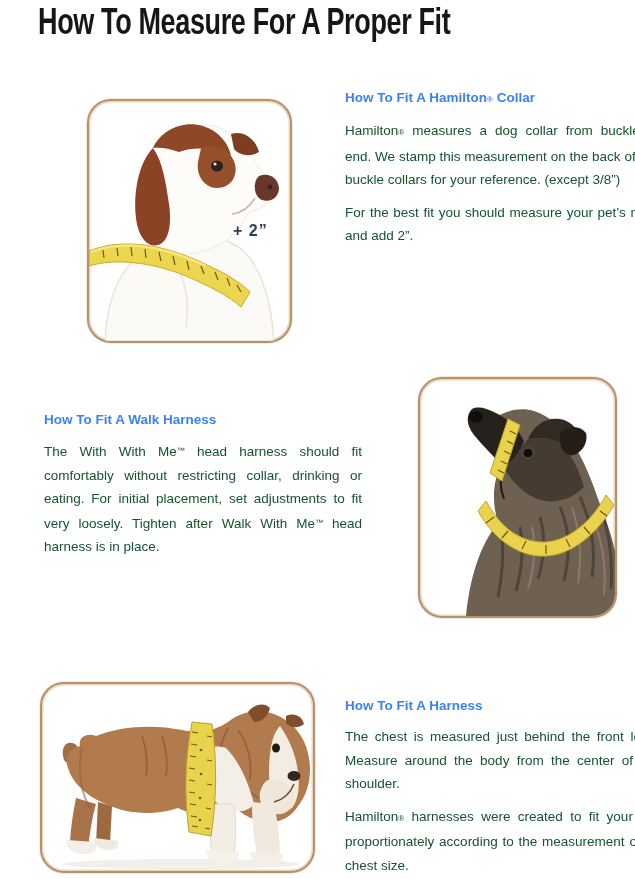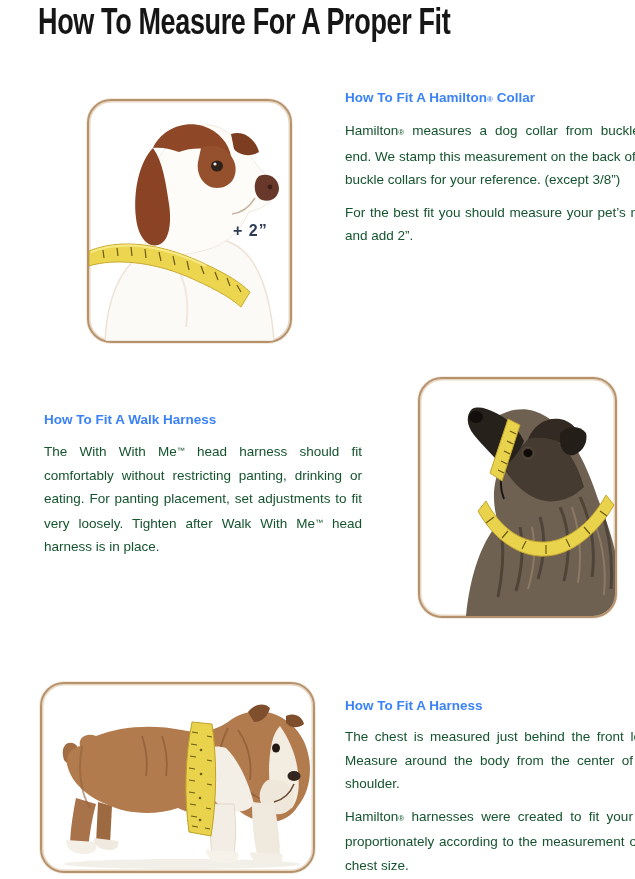--- a/index.html
+++ b/index.html
@@ -108,21 +108,21 @@
 
       <g>
         <path d="M66,122 C80,148 100,164 126,163 C150,161 172,142 186,116 L194,126 C178,154 152,176 126,177 C98,179 72,158 58,132 Z" fill="#e9d24c" stroke="#c3a52e" stroke-width="1"></path>
         <path d="M74,138 l-8,6 M88,152 l-6,7 M106,162 l-4,8 M126,166 l0,9 M146,160 l4,8 M164,148 l6,7 M180,132 l7,5" stroke="#6c5a13" stroke-width="1.2"></path>
       </g>
     </svg>
   </div>
 
   <div class="sec" id="sec-headharness">
     <h2>How To Fit A Walk Harness</h2>
-    <p><span>The With With Me</span><span class="tm">™</span><span> head harness should fit comfortably without restricting panting, drinking or eating. For panting placement, set adjustments to fit very loosely. Tighten after Walk With Me</span><span class="tm">™</span><span> head harness is in place.</span></p>
+    <p><span>The With With Me</span><span class="tm">™</span><span> head harness should fit comfortably without restricting collar, drinking or eating. For initial placement, set adjustments to fit very loosely. Tighten after Walk With Me</span><span class="tm">™</span><span> head harness is in place.</span></p>
   </div>
 
   <div class="frame" id="frame-harness">
     <svg viewBox="0 0 271 187" aria-hidden="true">
       <ellipse cx="140" cy="180" rx="118" ry="5" fill="#f2efe9"></ellipse>
 
       <path d="M34,114 C30,134 28,150 28,164 L46,164 C48,148 50,134 54,120 Z" fill="#a8724a"></path>
       <path d="M56,118 L54,160 L68,160 L70,122 Z" fill="#9c6940"></path>
       <path d="M24,156 C24,164 30,170 42,170 C52,170 56,166 54,158 Z" fill="#f4efe7"></path>
       <path d="M52,154 C52,162 58,166 68,166 C74,166 77,163 76,157 Z" fill="#efe9df"></path>

